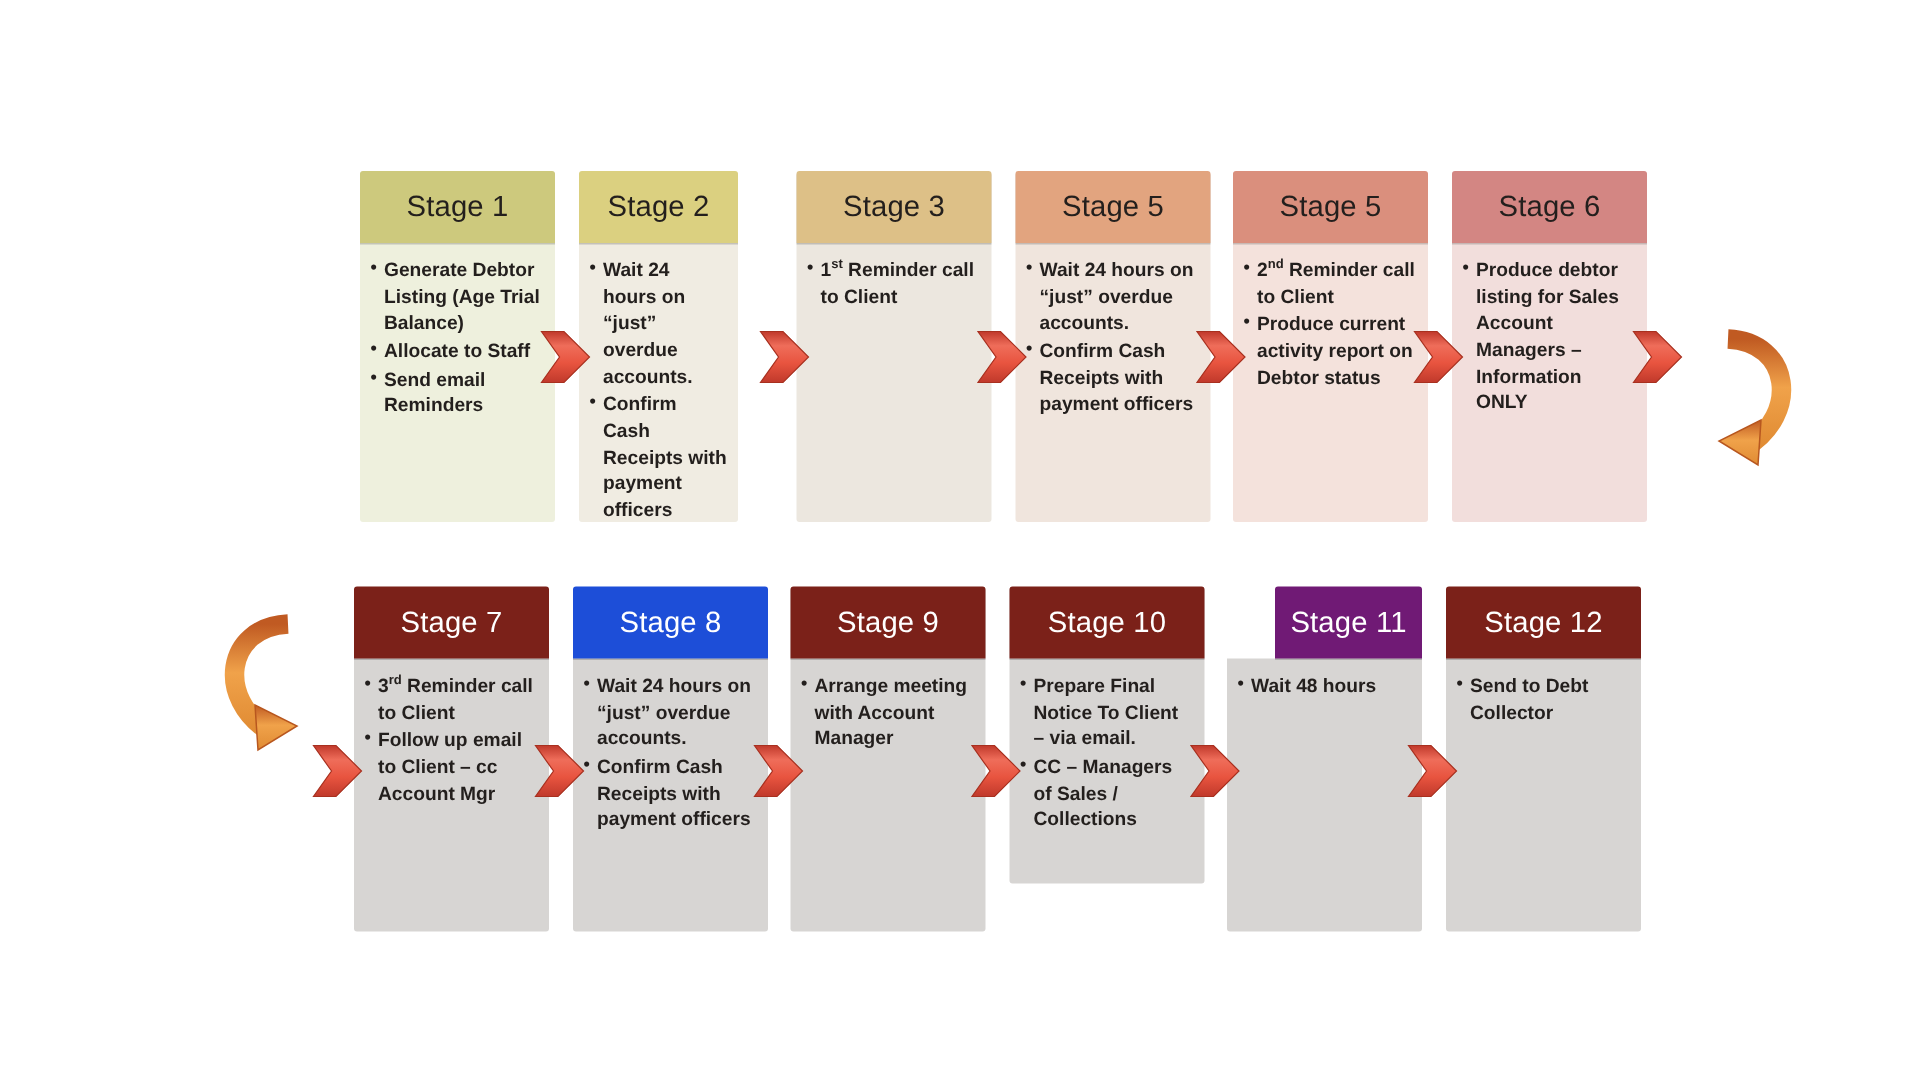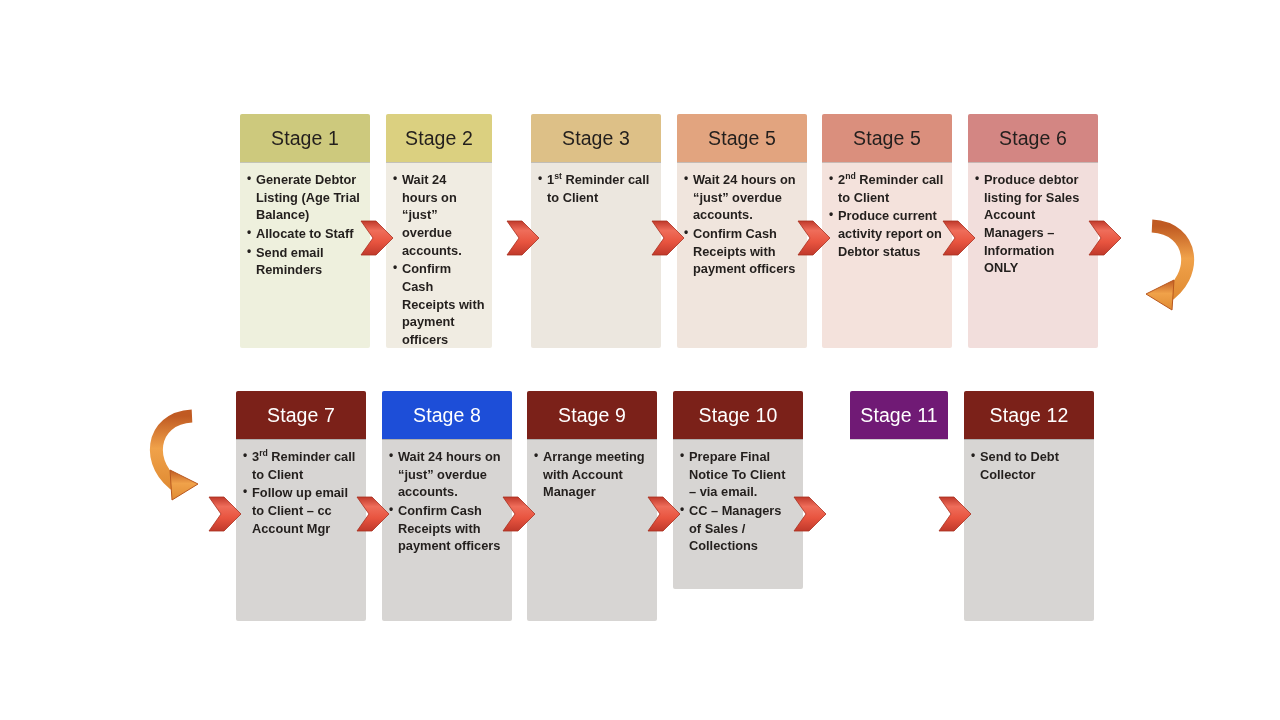--- a/index.html
+++ b/index.html
@@ -261,20 +261,25 @@
         <ul class="bullets">
           <li>Prepare Final Notice To Client – via email.</li>
           <li>CC – Managers of Sales / Collections</li>
         </ul>
       </div>
     </div>
     <div class="stage-box" style="left: 818px; top: 391px; width: 130px; height: 230px;">
       <div class="stage-header" style="background: #701a75; color: rgb(255, 255, 255); margin-left: 32px;">
         <span>Stage 11</span>
       </div>
+      <div class="stage-body" style="background: rgb(215, 213, 211);">
+        <ul class="bullets">
+          <li>Wait 48 hours</li>
+        </ul>
+      </div>
     </div>
     <div class="stage-box" style="left: 964px; top: 391px; width: 130px; height: 230px;">
       <div class="stage-header" style="background: rgb(123, 33, 25); color: rgb(255, 255, 255);">
         <span>Stage 12</span>
       </div>
       <div class="stage-body" style="background: rgb(215, 213, 211);">
         <ul class="bullets">
           <li>Send to Debt Collector</li>
         </ul>
       </div>

